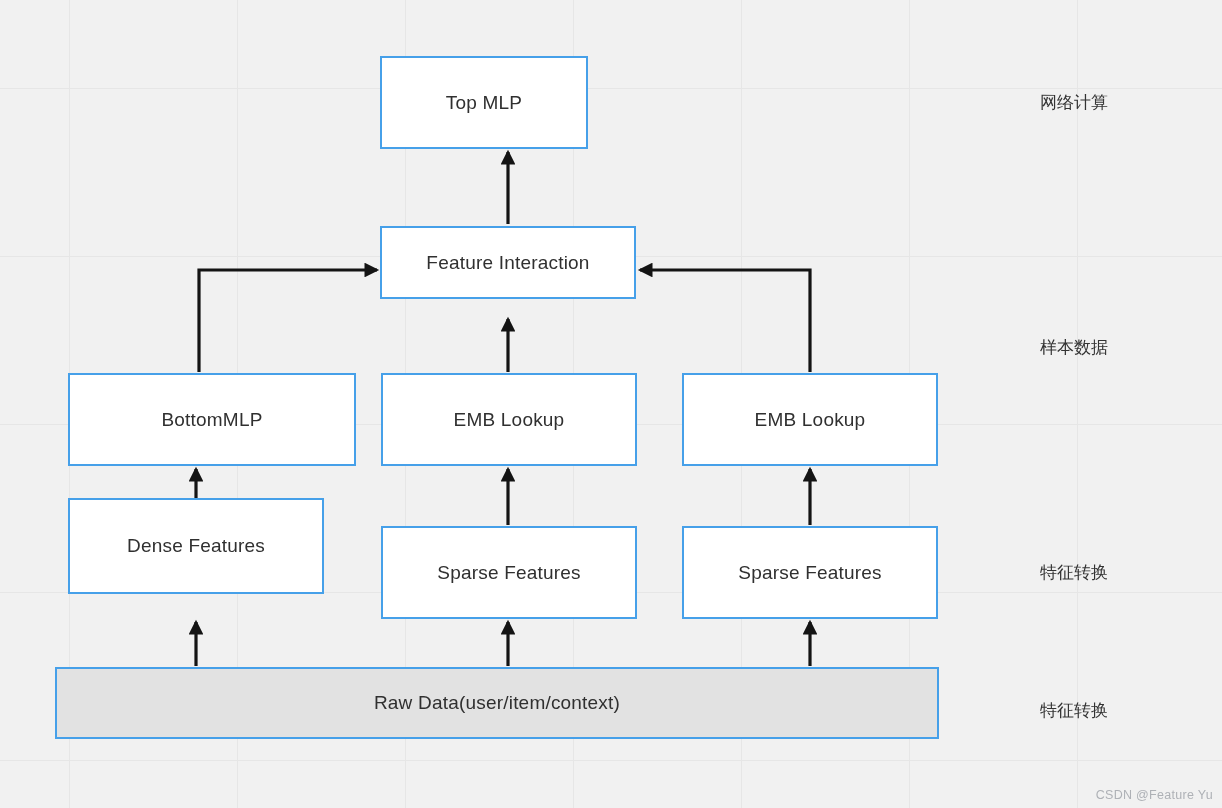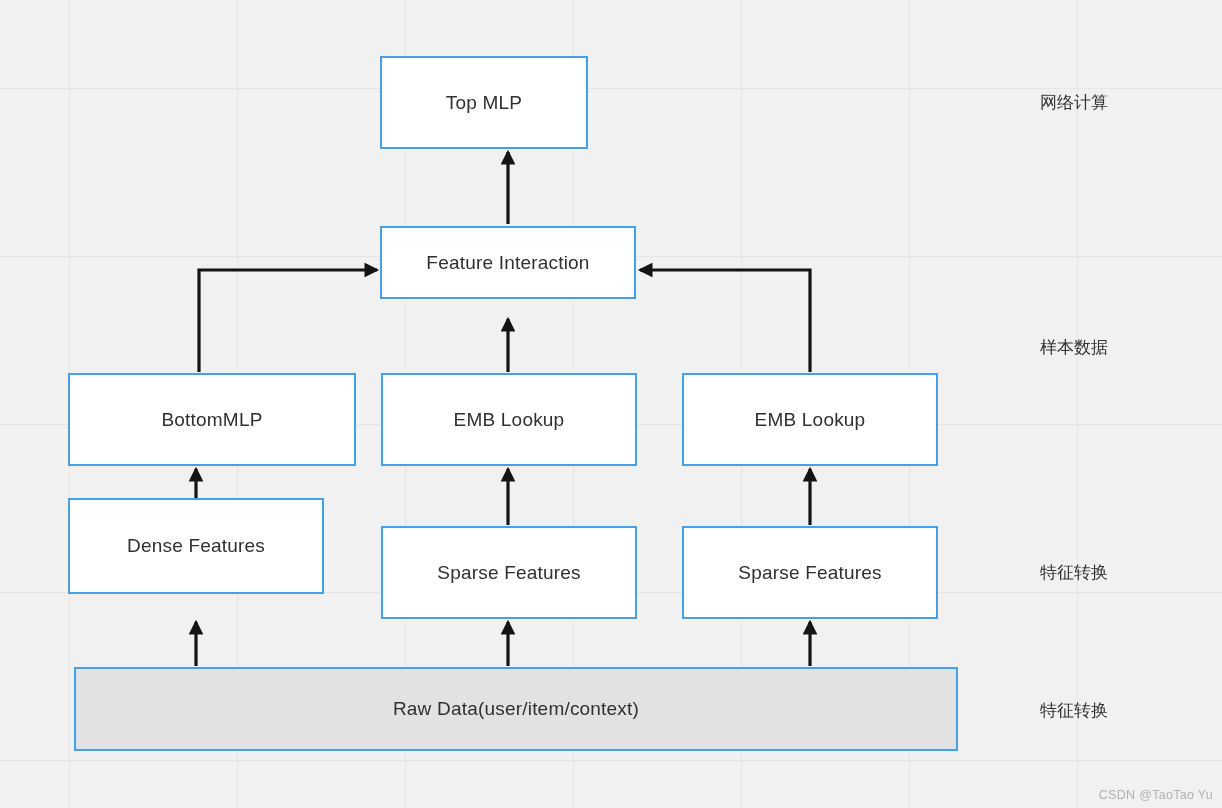--- a/index.html
+++ b/index.html
@@ -114,24 +114,24 @@
   </div>
 
   <div class="node" style="left:381px; top:526px; width:256px; height:93px;">
     <span>Sparse Features</span>
   </div>
 
   <div class="node" style="left:682px; top:526px; width:256px; height:93px;">
     <span>Sparse Features</span>
   </div>
 
-  <div class="node raw" style="left:74px; top:667px; width:884px; height:84px;justify-content:center;">
+  <div class="node raw" style="left:55px; top:667px; width:884px; height:72px;justify-content:center;">
     <span>Raw Data(user/item/context)</span>
   </div>
 
   <div class="stage-label" style="top:91px;">网络计算</div>
   <div class="stage-label" style="top:336px;">样本数据</div>
   <div class="stage-label" style="top:561px;">特征转换</div>
   <div class="stage-label" style="top:699px;">特征转换</div>
 
-  <div class="watermark">CSDN @TaoTao Yu</div>
+  <div class="watermark">CSDN @Feature Yu</div>
 
 </div>
 
 </body></html>

